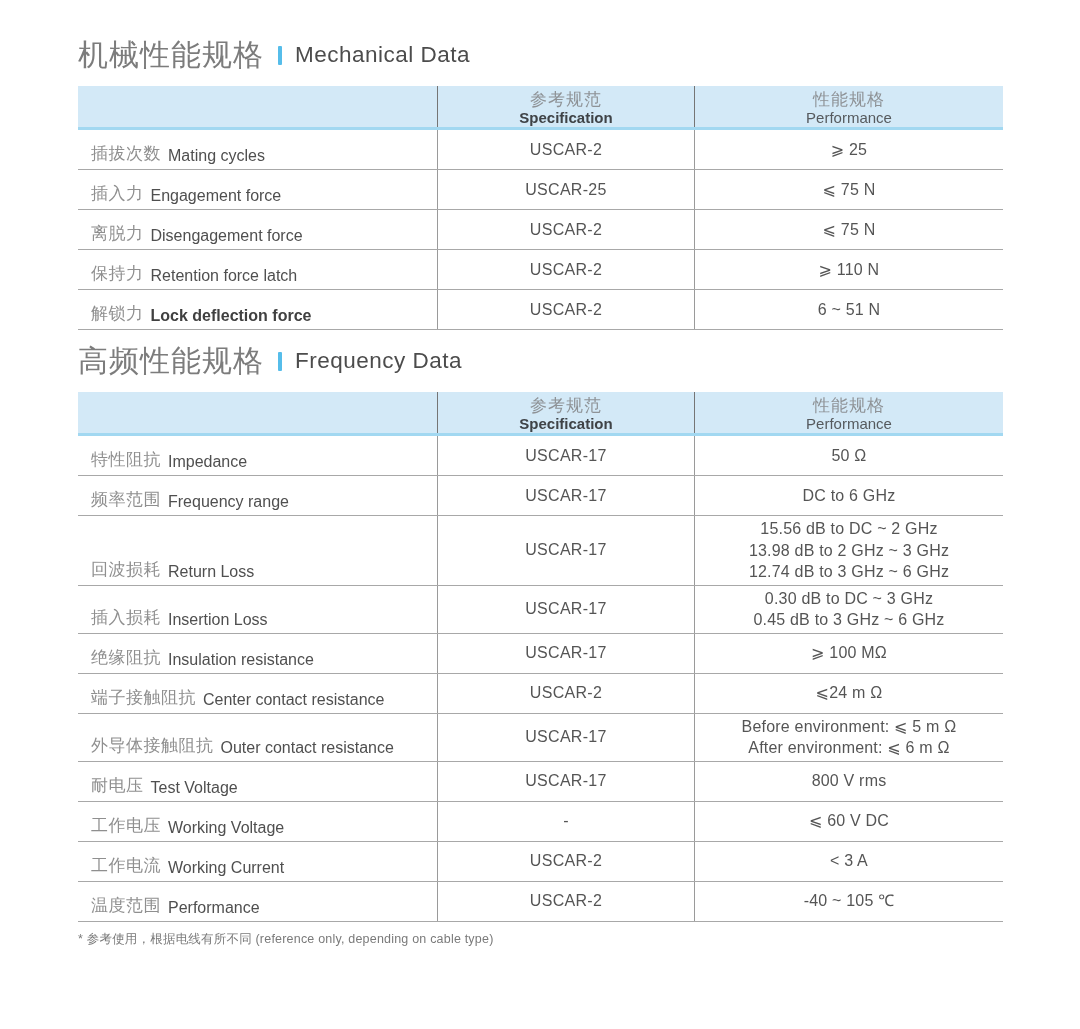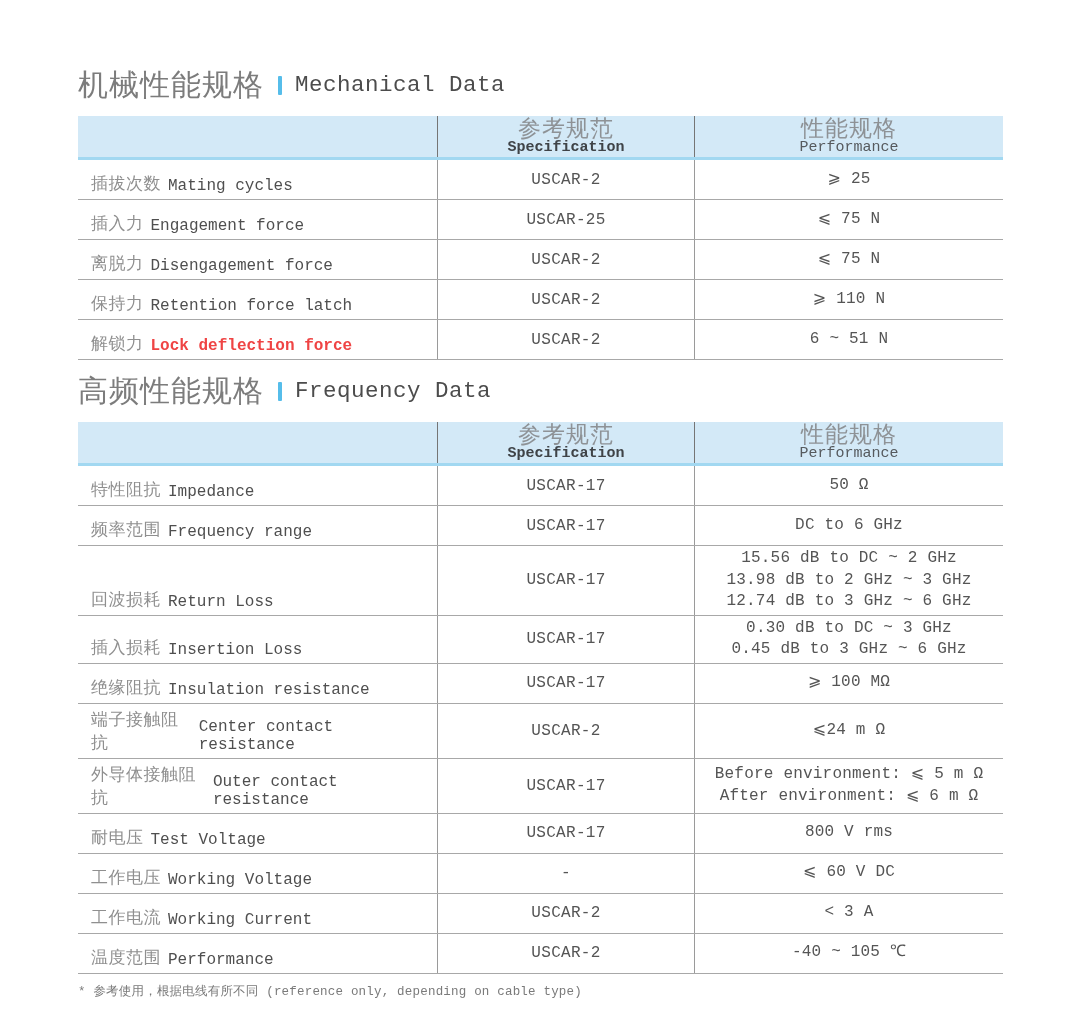--- a/index.html
+++ b/index.html
@@ -1,22 +1,22 @@
 <!DOCTYPE html>
 <html><head>
 <meta charset="utf-8">
 <style>
   * { margin:0; padding:0; box-sizing:border-box; }
   html,body { background:#ffffff; }
   .page {
     position:relative;
     width:1080px; height:1029px;
     background:#ffffff;
-    font-family:Liberation Mono, monospace;
-    padding:68px 77px 0 78px;
+    font-family:Liberation Sans, sans-serif;
+    padding:38px 77px 0 78px;
     overflow:hidden;
   }
   
   .sec-title {
     display:flex; align-items:center;
     margin:0 0 14px 0;
     height:34px;
     font-weight:normal;
   }
   .sec-title .t-cn {
@@ -39,21 +39,21 @@
   .thead {
     display:flex;
     background:#d3e9f7;
     border-bottom:3px solid #a2d8f1;
     height:44px;
   }
   .thead .td {
     display:flex; flex-direction:column; justify-content:center; align-items:center;
     padding-top:2px;
   }
-  .h-cn { font-size:23px; color:#8e9296; letter-spacing:1px; line-height:20px; }
+  .h-cn { font-size:17px; color:#8e9296; letter-spacing:1px; line-height:20px; }
   .h-en { font-size:15px; color:#565a5e; line-height:16px; }
   .h-en.bold { font-weight:bold; color:#3f4347; }
 
   .tr {
     display:flex;
     border-bottom:1px solid #a8a8a8;
     min-height:40px;
   }
   .td { display:flex; }
   .c1 { width:359px; }
@@ -63,21 +63,21 @@
   .tr .c1 {
     align-items:flex-end;
     padding:4px 8px 4px 13px;
   }
   .tr .c2, .tr .c3 {
     align-items:center; justify-content:center; text-align:center;
     padding:2px 4px;
   }
   .label-cn { font-size:17px; color:#8f8f8f; letter-spacing:0.5px; }
   .label-en { font-size:16px; color:#4f4f4f; margin-left:7px; }
-  .label-en.bold-en { font-weight:bold; color:#ef4444; }
+  .label-en.bold-en { font-weight:bold; color:#404040; }
   .spec-val { font-size:16px; color:#555555; letter-spacing:0.3px; }
   .perf-val {
     font-size:16px; color:#555555;
     white-space:pre-line;
     line-height:21.5px;
     letter-spacing:0.2px;
   }
 
   .footnote {
     margin-top:9px;

